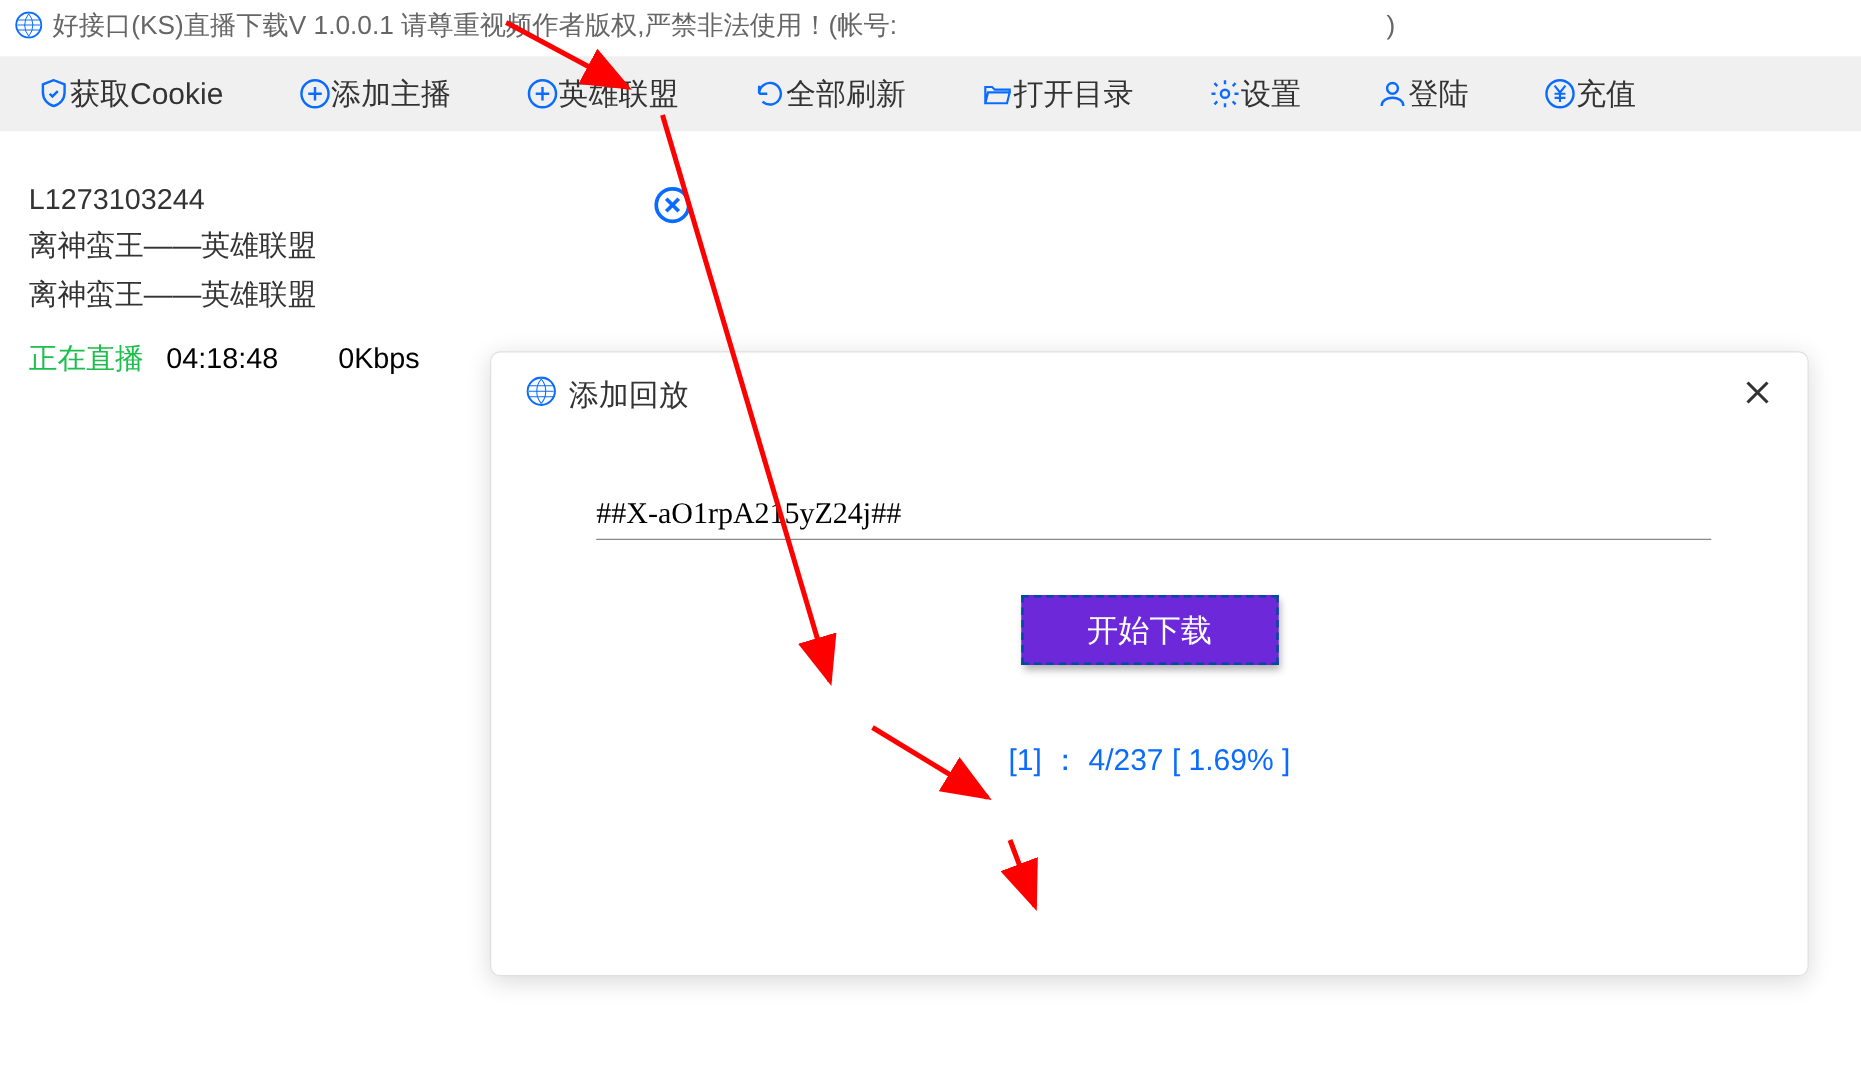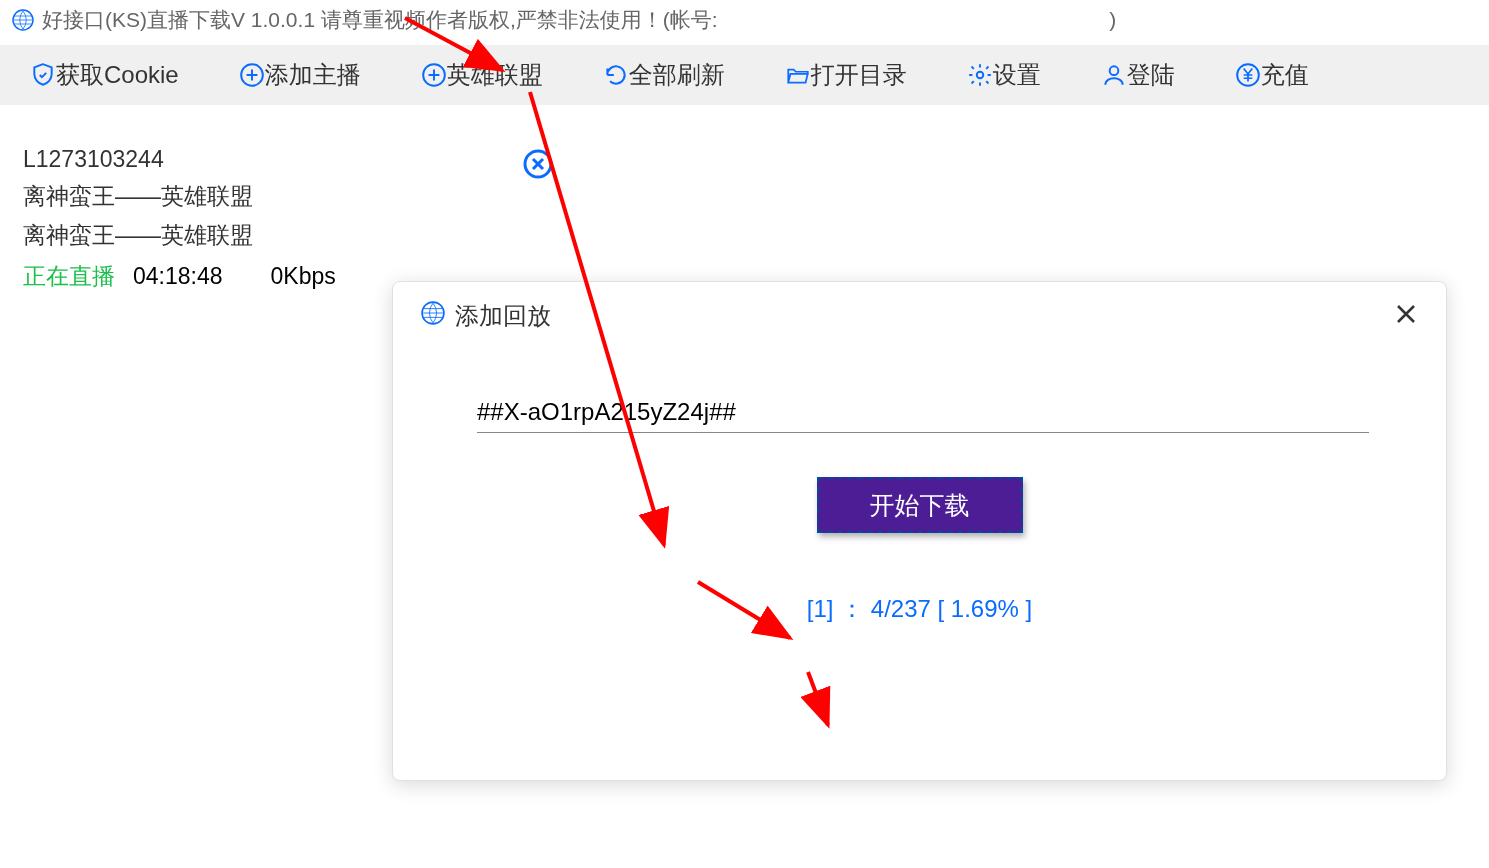--- a/index.html
+++ b/index.html
@@ -54,21 +54,21 @@
     }
     .card-line {
       font-size: 23px;
       color: #333;
       margin: 8px 0;
     }
     .status-row {
       display: flex;
       align-items: center;
       gap: 18px;
-      margin-top: 10px;
+      margin-top: 20px;
       font-size: 23px;
     }
     .status-live { color: #1cbf4b; }
     .close-circle {
       position: absolute;
       top: 22px;
       right: 10px;
       cursor: pointer;
     }
     .dialog {
@@ -105,28 +105,28 @@
       margin-bottom: 60px;
     }
     .dialog-input {
       width: 892px;
       margin-left: 56px;
       border: none;
       border-bottom: 1px solid #888;
       font-size: 24px;
       padding: 6px 0;
       outline: none;
-      font-family: Liberation Sans, sans-serif;
+      font-family: Liberation Serif, serif;
     }
     .start-btn {
       display: block;
       margin: 44px auto 4px auto;
       width: 206px;
       height: 56px;
-      background: #4c1d95;
+      background: #6d28d9;
       color: #fff;
       font-size: 25px;
       border: 2px dashed #004a9f;
       cursor: pointer;
       box-shadow: 2px 4px 6px rgba(0,0,0,0.3);
       font-family: inherit;
     }
     .progress {
       text-align: center;
       margin-top: 60px;

